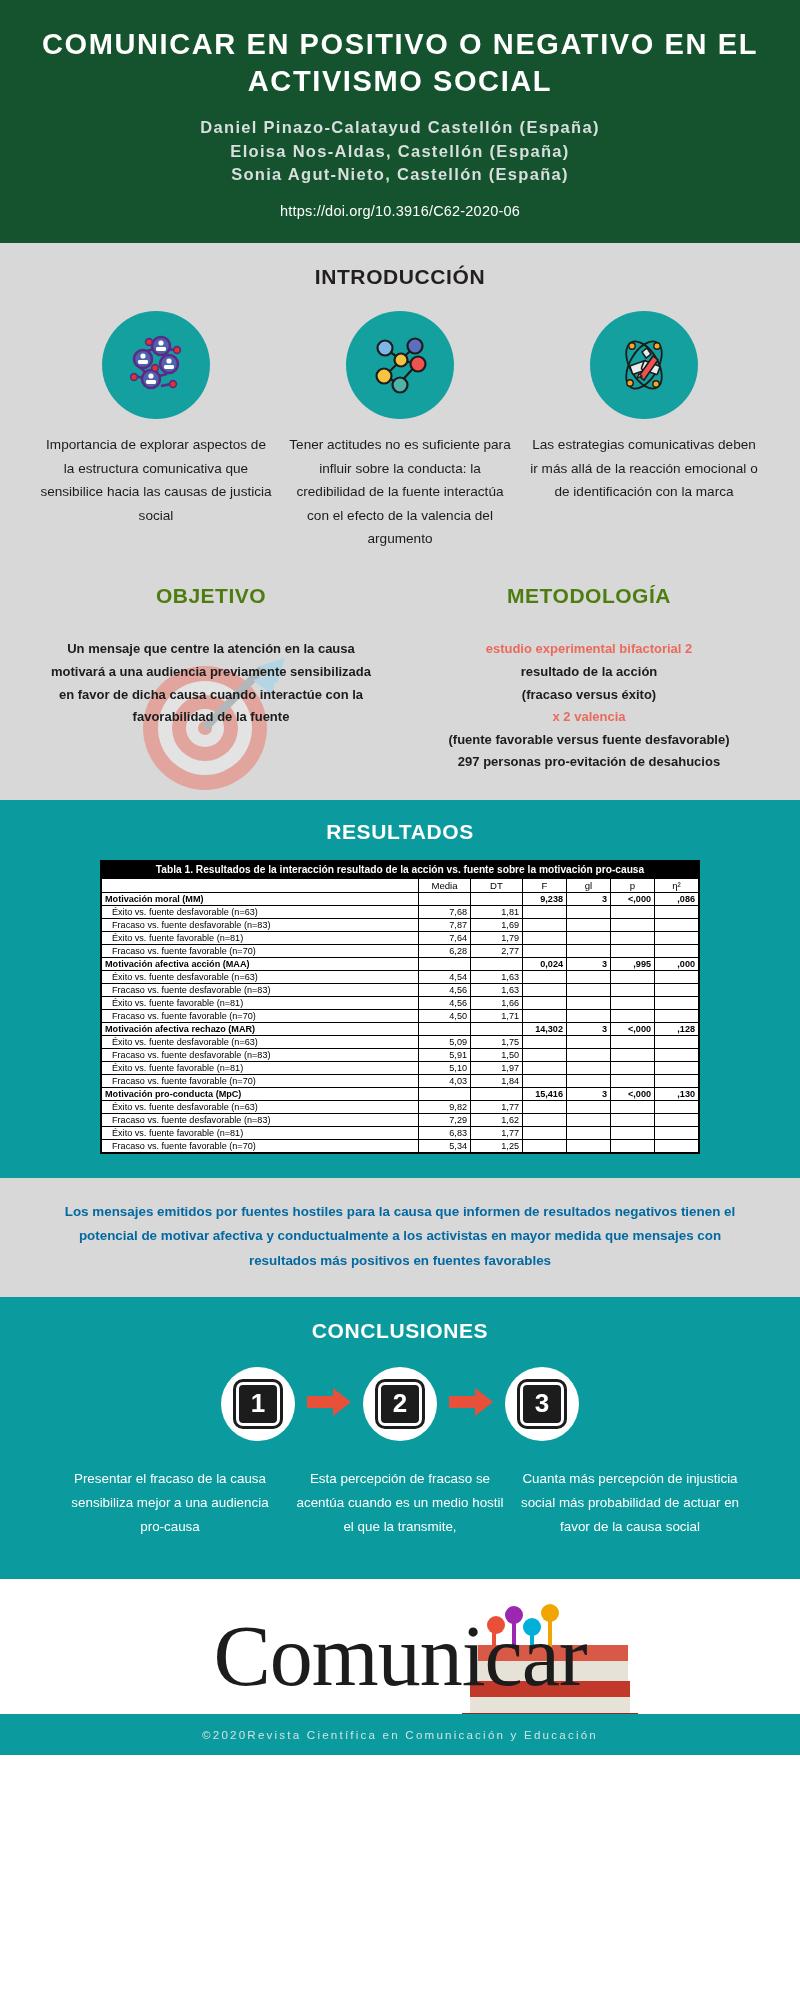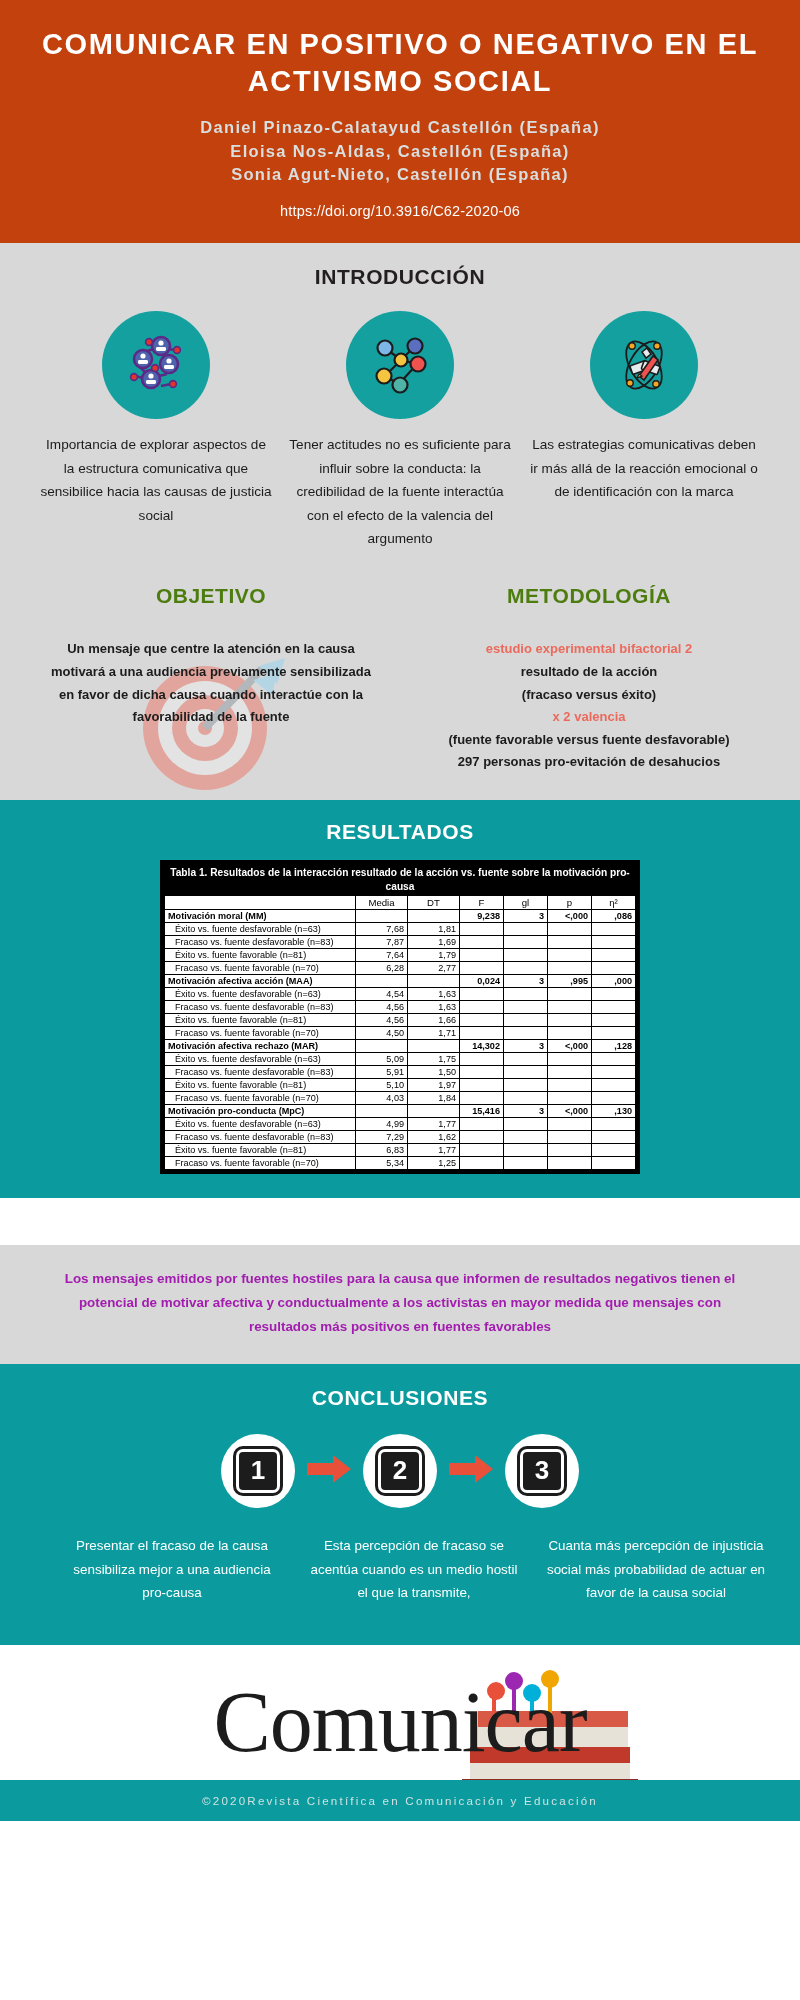--- a/index.html
+++ b/index.html
@@ -8,21 +8,21 @@
     font-family: "Liberation Sans", sans-serif;
     background: #ffffff;
     width: 800px;
     height: 2000px;
     overflow: hidden;
   }
   .poster { width: 800px; height: 2000px; position: relative; }
 
   
   .header {
-    background: #c2410c;
+    background: #14532d;
     padding: 26px 40px 24px 40px;
     text-align: center;
   }
   .title {
     color: #ffffff;
     font-size: 29px;
     font-weight: bold;
     letter-spacing: 1.6px;
     line-height: 1.28;
     text-transform: uppercase;
@@ -100,23 +100,23 @@
     color: #1c1c1c;
     padding: 0 22px;
   }
   .accent { color: #eb6a5c; }
 
   
   .teal { background: #0b9a9d; padding: 20px 0 24px 0; }
   .teal .sec-title { color: #ffffff; }
 
   .table-wrap {
-    width: 480px; margin: 16px auto 0 auto;
+    width: 600px; margin: 16px auto 0 auto;
     background: #ffffff;
-    border: 4px solid #000000;
+    border: 1px solid #000000;
   }
   table.res { border-collapse: collapse; width: 100%; font-size: 9.1px; color: #000; }
   table.res td, table.res th { border: 1px solid #000; padding: 1px 3px; }
   .tbl-title-row td {
     background: #000; color: #fff; text-align: center;
     font-weight: bold; font-size: 10.2px; padding: 4px 6px; line-height: 1.35;
     border: 1px solid #000;
   }
   .col-head-row td { text-align: center; font-weight: normal; font-size: 9.6px; }
   .grp td { font-weight: bold; }
@@ -125,22 +125,21 @@
   .numc { text-align: right; width: 44px; }
 
   
   .finding {
     background: #d8d8d8;
     padding: 22px 52px 24px 52px;
     text-align: center;
     font-size: 13.4px;
     font-weight: bold;
     line-height: 1.82;
-    color: #a21caf;
-    margin-top: 47px;
+    color: #0369a1;
   }
 
   
   .concl { background: #0b9a9d; padding: 22px 0 40px 0; }
   .concl .sec-title { color: #ffffff; }
   .steps {
     display: flex; align-items: center; justify-content: center;
     gap: 10px; margin-top: 24px; padding: 0 64px;
   }
   .step-badge {
@@ -151,21 +150,21 @@
   .step-num {
     width: 44px; height: 44px; border-radius: 7px;
     background: #1c1c1c; color: #ffffff;
     display: flex; align-items: center; justify-content: center;
     font-size: 26px; font-weight: bold;
     border: 3px solid #ffffff;
     box-shadow: 0 0 0 3px #1c1c1c;
   }
   .arrow { flex: 0 0 auto; }
   .concl-texts {
-    display: flex; justify-content: flex-end; gap: 22px;
+    display: flex; justify-content: center; gap: 10px;
     margin-top: 26px; padding: 0 34px;
   }
   .concl-col {
     width: 220px; text-align: center;
     color: #ffffff; font-size: 13.4px; line-height: 1.78;
   }
 
   
   .logo-band {
     background: #ffffff; position: relative;
@@ -488,21 +487,21 @@
               <td class="lbl">Motivación pro-conducta (MpC)</td>
               <td class="num"></td>
               <td class="num"></td>
               <td class="numc">15,416</td>
               <td class="numc">3</td>
               <td class="numc">&lt;,000</td>
               <td class="numc">,130</td>
             </tr>
             <tr>
               <td class="lbl" style="padding-left: 10px;">Éxito vs. fuente desfavorable (n=63)</td>
-              <td class="num">4,99</td>
+              <td class="num">9,82</td>
               <td class="num">1,77</td>
               <td class="numc"></td>
               <td class="numc"></td>
               <td class="numc"></td>
               <td class="numc"></td>
             </tr>
             <tr>
               <td class="lbl" style="padding-left: 10px;">Fracaso vs. fuente desfavorable (n=83)</td>
               <td class="num">7,29</td>
               <td class="num">1,62</td>

